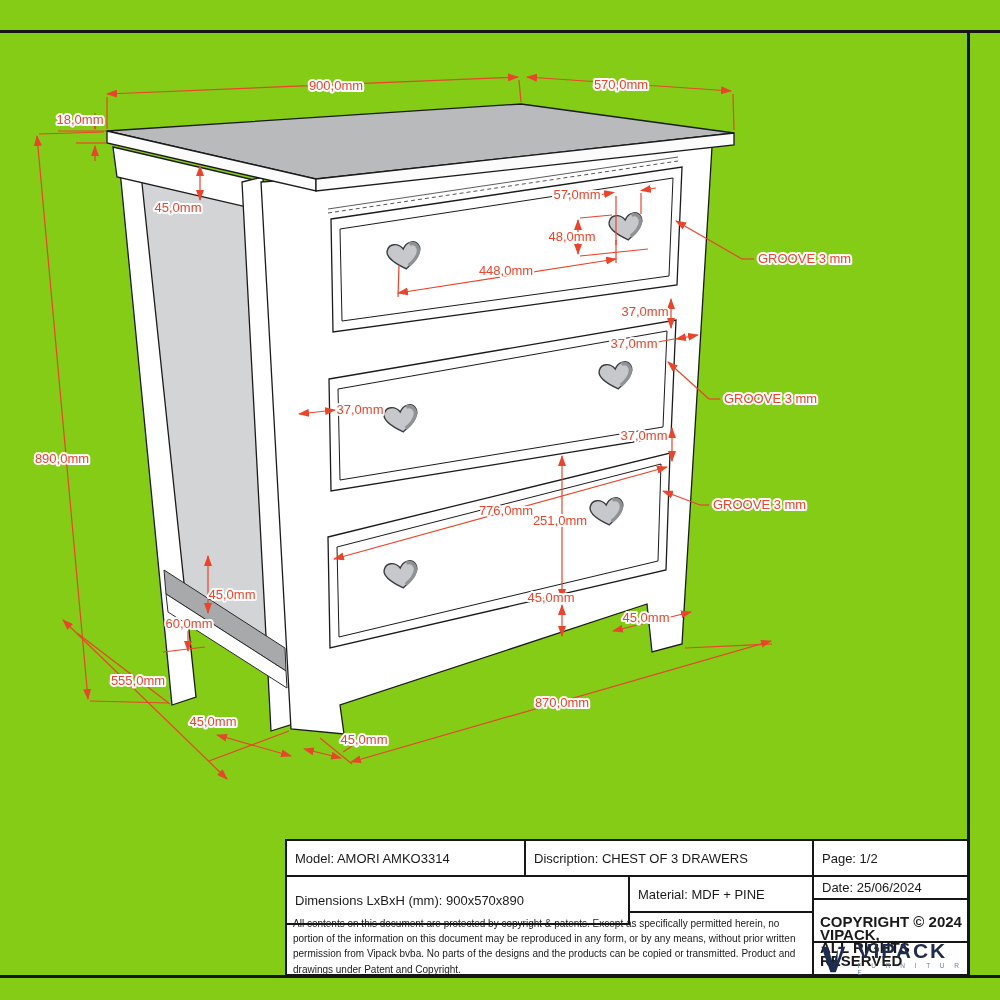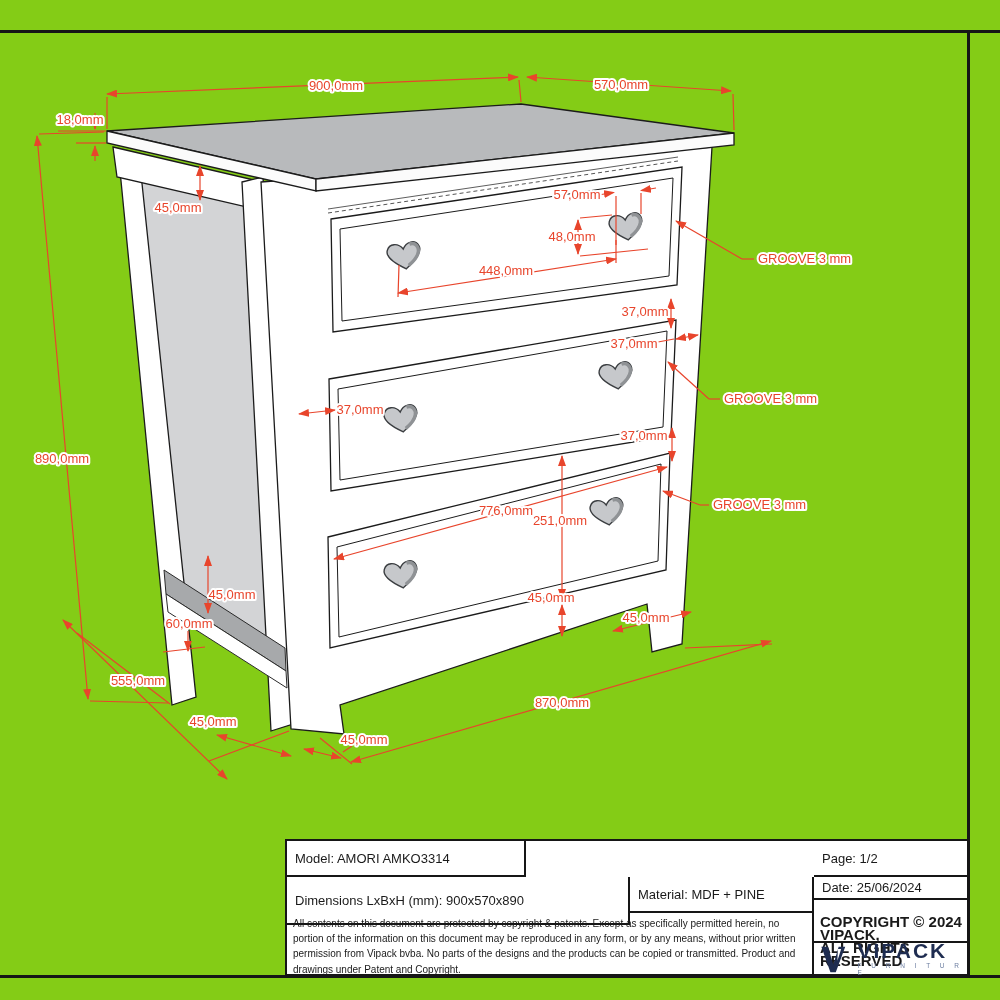--- a/index.html
+++ b/index.html
@@ -227,20 +227,21 @@
       </g>
     </g>
   </svg>
 
   <div class="page-border" style="left:0;top:30px;width:1000px;height:3px;"></div>
   <div class="page-border" style="left:967px;top:30px;width:3px;height:946px;"></div>
   <div class="page-border" style="left:0;top:975px;width:1000px;height:3px;"></div>
 
   <div id="titleblock">
     <div class="tb-cell" style="left:0;top:0;width:239px;height:36px;border-right:2px solid #161616;border-bottom:2px solid #161616;">Model: AMORI AMKO3314</div>
+    <div class="tb-cell" style="left:239px;top:0;width:288px;height:36px;border-right:2px solid #161616;border-bottom:2px solid #161616;">Discription: CHEST OF 3 DRAWERS</div>
     <div class="tb-cell" style="left:527px;top:0;width:153px;height:36px;border-bottom:2px solid #161616;">Page: 1/2</div>
 
     <div class="tb-cell" style="left:0;top:36px;width:343px;height:48px;border-right:2px solid #161616;border-bottom:2px solid #161616;">Dimensions LxBxH (mm): 900x570x890</div>
     <div class="tb-cell" style="left:343px;top:36px;width:184px;height:36px;border-right:2px solid #161616;border-bottom:2px solid #161616;">Material: MDF + PINE</div>
     <div class="tb-cell" style="left:527px;top:36px;width:153px;height:23px;border-bottom:2px solid #161616;">Date: 25/06/2024</div>
 
     <div class="tb-legal" style="left:0;top:72px;width:527px;height:61px;border-right:2px solid #161616;">All contents on this document are protected by copyright &amp; patents. Except as specifically permitted herein, no portion of the information on this document may be reproduced in any form, or by any means, without prior written permission from Vipack bvba. No parts of the designs and the products can be copied or transmitted. Product and drawings under Patent and Copyright.</div>
 
     <div class="tb-copy" style="left:527px;top:72px;width:153px;height:30px;border-bottom:2px solid #161616;">
       <div>COPYRIGHT  © 2024 VIPACK,</div>

